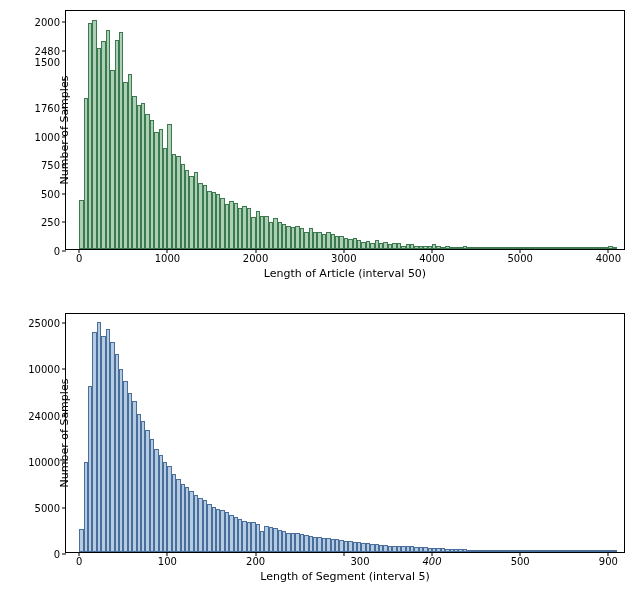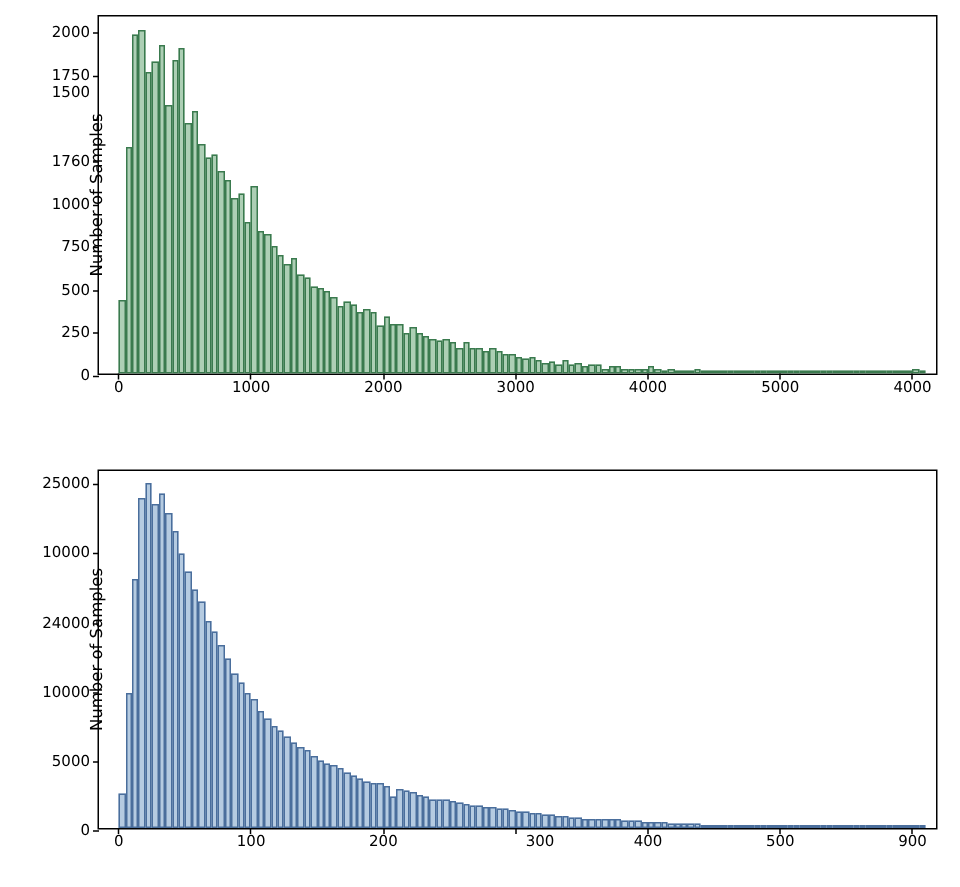--- a/index.html
+++ b/index.html
@@ -174,20 +174,21 @@
         <div class="bar green" style="left: 511.496px; width: 4.40945px; height: 0.914286px;"></div>
         <div class="bar green" style="left: 515.906px; width: 4.40945px; height: 0.914286px;"></div>
         <div class="bar green" style="left: 520.315px; width: 4.40945px; height: 0.914286px;"></div>
         <div class="bar green" style="left: 524.724px; width: 4.40945px; height: 0.914286px;"></div>
         <div class="bar green" style="left: 529.134px; width: 4.40945px; height: 0.914286px;"></div>
         <div class="bar green" style="left: 533.543px; width: 4.40945px; height: 0.914286px;"></div>
         <div class="bar green" style="left: 537.953px; width: 4.40945px; height: 0.914286px;"></div>
         <div class="bar green" style="left: 542.362px; width: 4.40945px; height: 3.42857px;"></div>
         <div class="bar green" style="left: 546.772px; width: 4.40945px; height: 0.914286px;"></div>
       </div>
+    <div class="xlabel">Length of Article (interval 50)</div>
     <div class="ylabel">Number of Samples</div>
   <div class="tickmark-x" style="left: 13.2283px;"></div>
       <div class="xtick" style="left: 13.2283px;">0</div>
       <div class="tickmark-x" style="left: 101.417px;"></div>
       <div class="xtick" style="left: 101.417px;">1000</div>
       <div class="tickmark-x" style="left: 189.606px;"></div>
       <div class="xtick" style="left: 189.606px;">2000</div>
       <div class="tickmark-x" style="left: 277.795px;"></div>
       <div class="xtick" style="left: 277.795px;">3000</div>
       <div class="tickmark-x" style="left: 365.984px;"></div>
@@ -204,21 +205,21 @@
       <div class="ytick" style="top: 182.857px;">500</div>
       <div class="tickmark-y" style="top: 154.286px;"></div>
       <div class="ytick" style="top: 154.286px;">750</div>
       <div class="tickmark-y" style="top: 125.714px;"></div>
       <div class="ytick" style="top: 125.714px;">1000</div>
       <div class="tickmark-y" style="top: 97.1429px;"></div>
       <div class="ytick" style="top: 97.1429px;">1760</div>
       <div class="tickmark-y" style="top: 68.5714px;"></div>
       <div class="ytick" style="top: 51px;">1500</div>
       <div class="tickmark-y" style="top: 40px;"></div>
-      <div class="ytick" style="top: 40px;">1750</div>
+      <div class="ytick" style="top: 40px;">2480</div>
       <div class="tickmark-y" style="top: 11.4286px;"></div>
       <div class="ytick" style="top: 11.4286px;">2000</div>
     </div>
   <div class="subplot" id="sub1" style="left: 65px; top: 313px; width: 560px; height: 240px;">
     <div class="plot-area" id="pa1">
         <div class="bar blue" style="left: 13.2283px; width: 4.40945px; height: 23.0769px;"></div>
         <div class="bar blue" style="left: 17.6378px; width: 4.40945px; height: 90.4615px;"></div>
         <div class="bar blue" style="left: 22.0472px; width: 4.40945px; height: 166.154px;"></div>
         <div class="bar blue" style="left: 26.4567px; width: 4.40945px; height: 219.692px;"></div>
         <div class="bar blue" style="left: 30.8661px; width: 4.40945px; height: 229.846px;"></div>
@@ -333,31 +334,32 @@
         <div class="bar blue" style="left: 511.496px; width: 4.40945px; height: 0.923077px;"></div>
         <div class="bar blue" style="left: 515.906px; width: 4.40945px; height: 0.738462px;"></div>
         <div class="bar blue" style="left: 520.315px; width: 4.40945px; height: 0.738462px;"></div>
         <div class="bar blue" style="left: 524.724px; width: 4.40945px; height: 0.738462px;"></div>
         <div class="bar blue" style="left: 529.134px; width: 4.40945px; height: 0.738462px;"></div>
         <div class="bar blue" style="left: 533.543px; width: 4.40945px; height: 0.738462px;"></div>
         <div class="bar blue" style="left: 537.953px; width: 4.40945px; height: 0.738462px;"></div>
         <div class="bar blue" style="left: 542.362px; width: 4.40945px; height: 0.646154px;"></div>
         <div class="bar blue" style="left: 546.772px; width: 4.40945px; height: 0.646154px;"></div>
       </div>
+    <div class="xlabel">Length of Segment (interval 5)</div>
     <div class="ylabel">Number of Samples</div>
   <div class="tickmark-x" style="left: 13.2283px;"></div>
       <div class="xtick" style="left: 13.2283px;">0</div>
       <div class="tickmark-x" style="left: 101.417px;"></div>
       <div class="xtick" style="left: 101.417px;">100</div>
       <div class="tickmark-x" style="left: 189.606px;"></div>
       <div class="xtick" style="left: 189.606px;">200</div>
       <div class="tickmark-x" style="left: 277.795px;"></div>
       <div class="xtick" style="left: 294px;">300</div>
       <div class="tickmark-x" style="left: 365.984px;"></div>
-      <div class="xtick" style="left: 365.984px;">400</div>
+      <div class="xtick" style="left: 365.984px; font-style: italic;">400</div>
       <div class="tickmark-x" style="left: 454.173px;"></div>
       <div class="xtick" style="left: 454.173px;">500</div>
       <div class="tickmark-x" style="left: 542.362px;"></div>
       <div class="xtick" style="left: 542.362px;">900</div>
       <div class="tickmark-y" style="top: 240px;"></div>
       <div class="ytick" style="top: 240px;">0</div>
       <div class="tickmark-y" style="top: 193.846px;"></div>
       <div class="ytick" style="top: 193.846px;">5000</div>
       <div class="tickmark-y" style="top: 147.692px;"></div>
       <div class="ytick" style="top: 147.692px;">10000</div>

